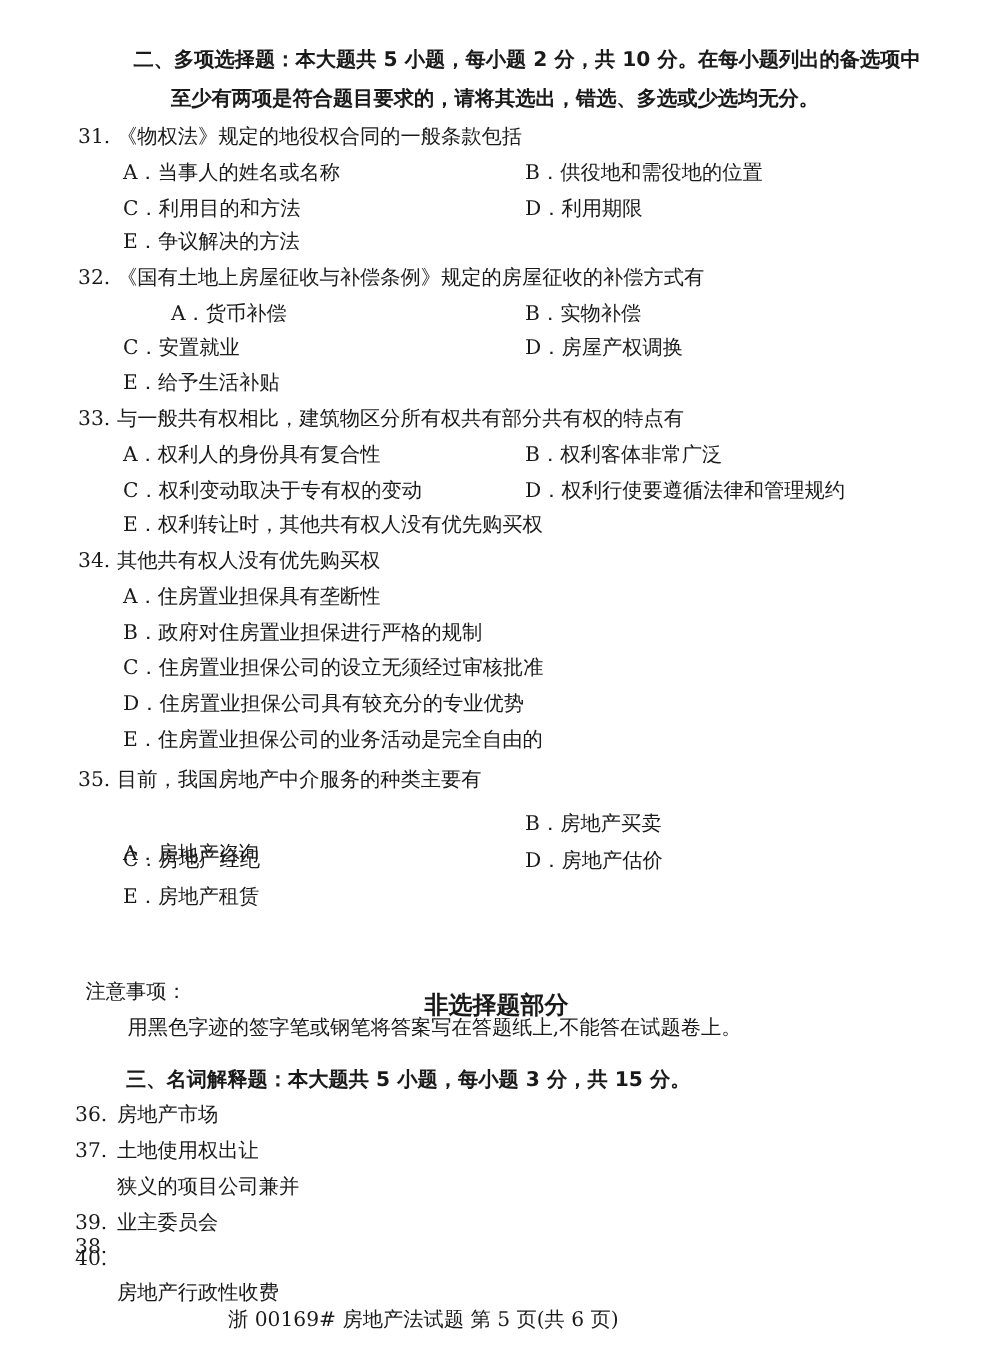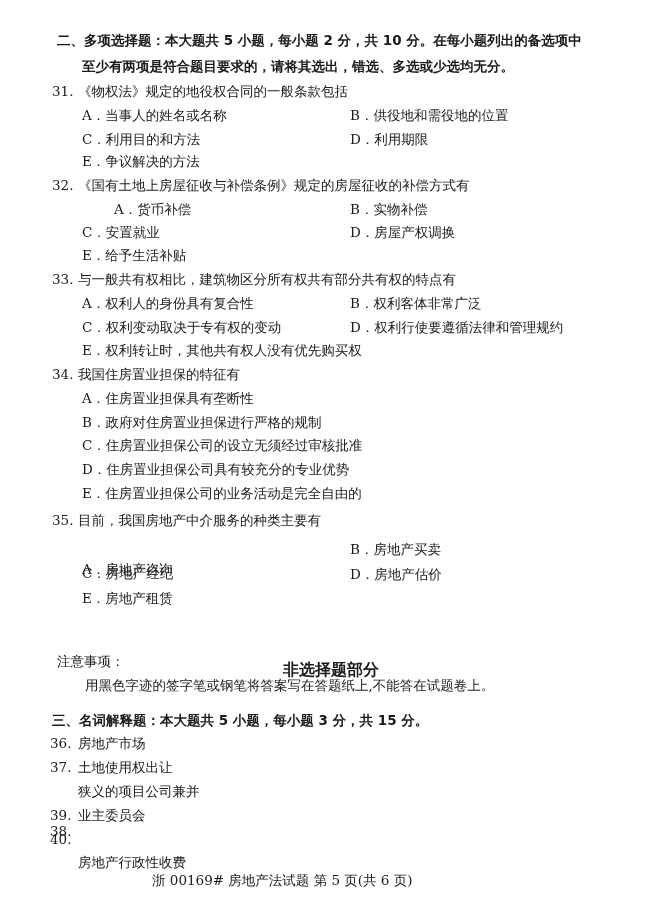--- a/index.html
+++ b/index.html
@@ -2,21 +2,21 @@
 <html><head>
 <meta charset="utf-8">
 <style>
   html, body { margin: 0; padding: 0; background: #ffffff; }
   body {
     width: 662px; height: 905px; position: relative; overflow: hidden;
     font-family: "DejaVu Serif", "Liberation Serif", serif;
     color: #1a1a1a; font-size: 13.5px;
   }
   .abs { position: absolute; white-space: nowrap; line-height: 18px; }
-  .bold { font-family: "DejaVu Sans", "Liberation Sans", sans-serif; font-weight: bold; }
+  .bold { font-family: "DejaVu Sans", "Liberation Sans", sans-serif; font-weight: bold; margin-left: 32px; }
   .sechead { font-size: 13.5px; }
   .optA { left: 82px; }
   .optB { left: 350px; }
   .heading2 { font-family: "DejaVu Sans", "Liberation Sans", sans-serif; font-weight: bold; font-size: 16px; left: 0; width: 662px; text-align: center; }
   .note-title { left: 57px; font-family: "DejaVu Sans", "Liberation Sans", sans-serif; }
 </style>
 </head>
 <body>
 
 <div class="abs bold sechead" style="left:57px; top:31px;">二、多项选择题：本大题共 5 小题，每小题 2 分，共 10 分。在每小题列出的备选项中</div>
@@ -47,21 +47,21 @@
   <div class="abs" style="left:78px; top:270px;">与一般共有权相比，建筑物区分所有权共有部分共有权的特点有</div>
   <div class="abs optA" style="top:294px;">A．权利人的身份具有复合性</div>
   <div class="abs optB" style="top:294px;">B．权利客体非常广泛</div>
   <div class="abs optA" style="top:318px;">C．权利变动取决于专有权的变动</div>
   <div class="abs optB" style="top:318px;">D．权利行使要遵循法律和管理规约</div>
   <div class="abs optA" style="top:341px;">E．权利转让时，其他共有权人没有优先购买权</div>
 </div>
 
 <div>
   <div class="abs" style="left:52px; top:365px;">34.</div>
-  <div class="abs" style="left:78px; top:365px;">我国住房置业担保的特征有</div>
+  <div class="abs" style="left:78px; top:365px;">其他共有权人没有优先购买权</div>
   <div class="abs optA" style="top:389px;">A．住房置业担保具有垄断性</div>
   <div class="abs optA" style="top:413px;">B．政府对住房置业担保进行严格的规制</div>
   <div class="abs optA" style="top:436px;">C．住房置业担保公司的设立无须经过审核批准</div>
   <div class="abs optA" style="top:460px;">D．住房置业担保公司具有较充分的专业优势</div>
   <div class="abs optA" style="top:484px;">E．住房置业担保公司的业务活动是完全自由的</div>
 </div>
 
 <div>
   <div class="abs" style="left:52px; top:511px;">35.</div>
   <div class="abs" style="left:78px; top:511px;">目前，我国房地产中介服务的种类主要有</div>

